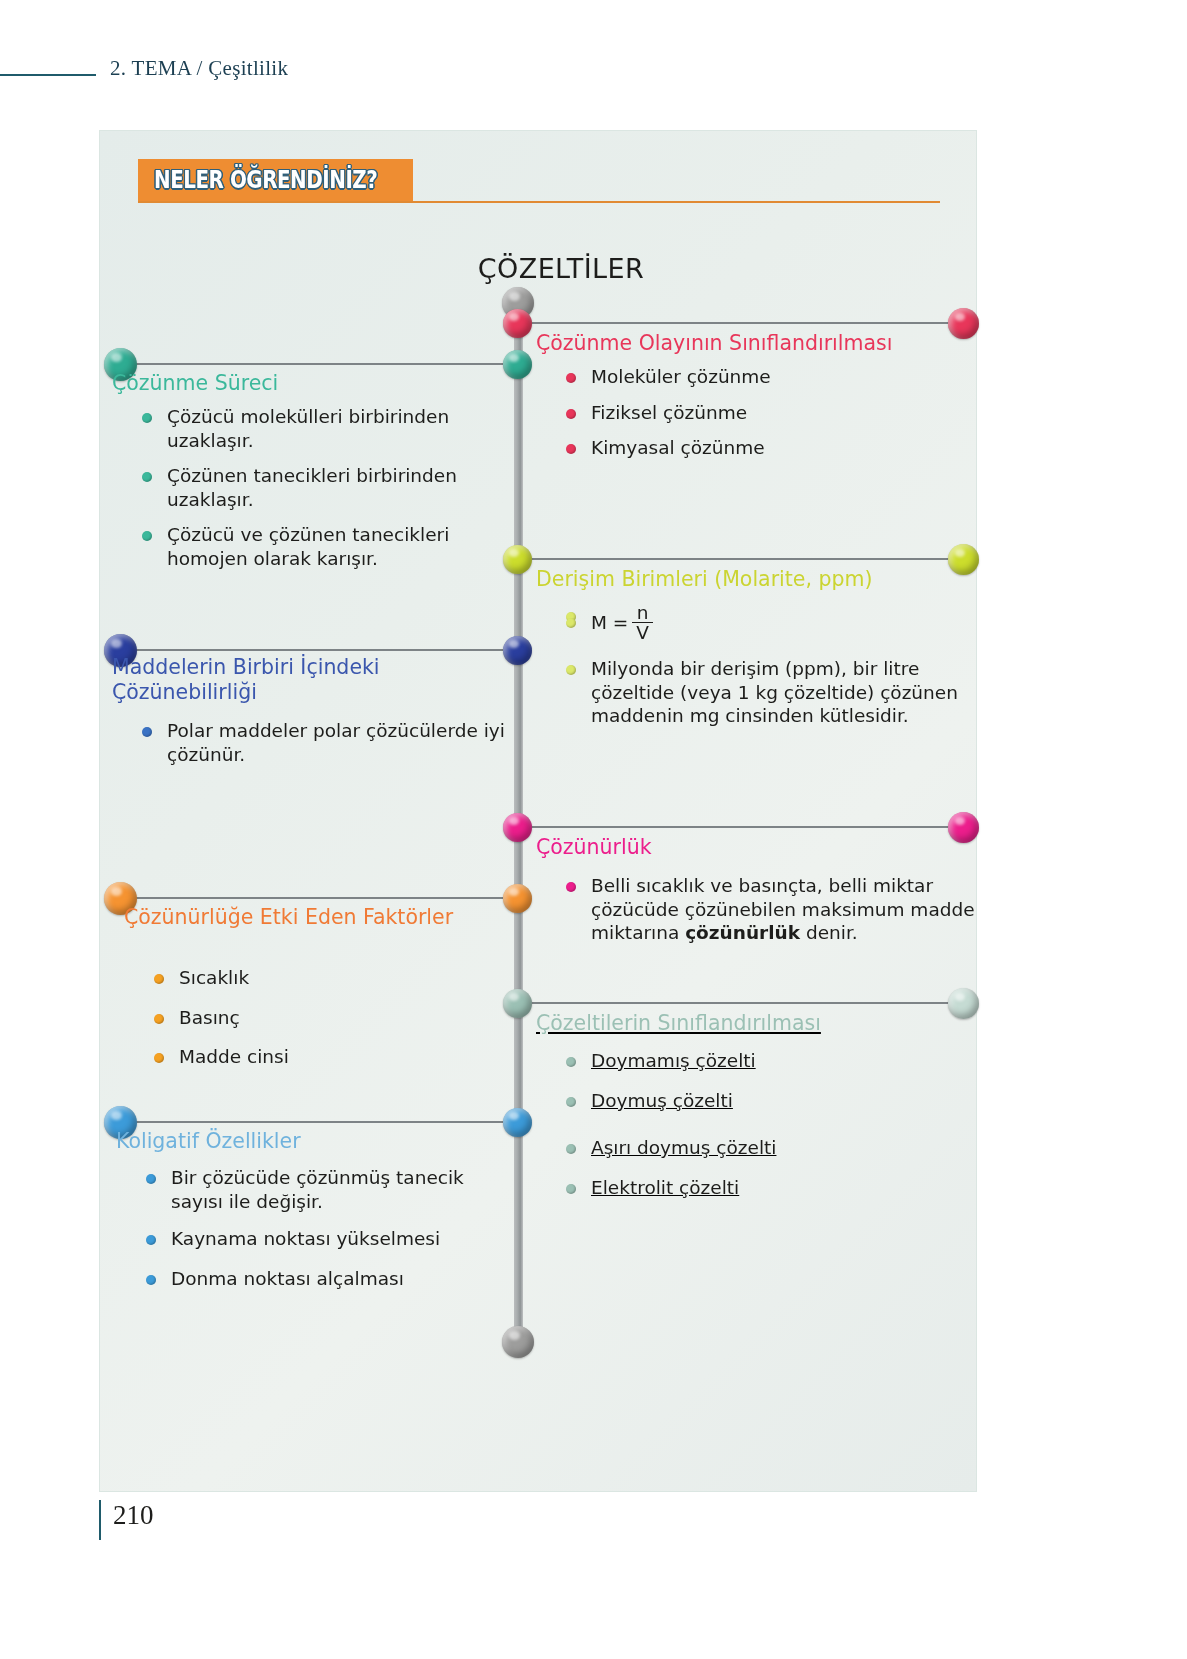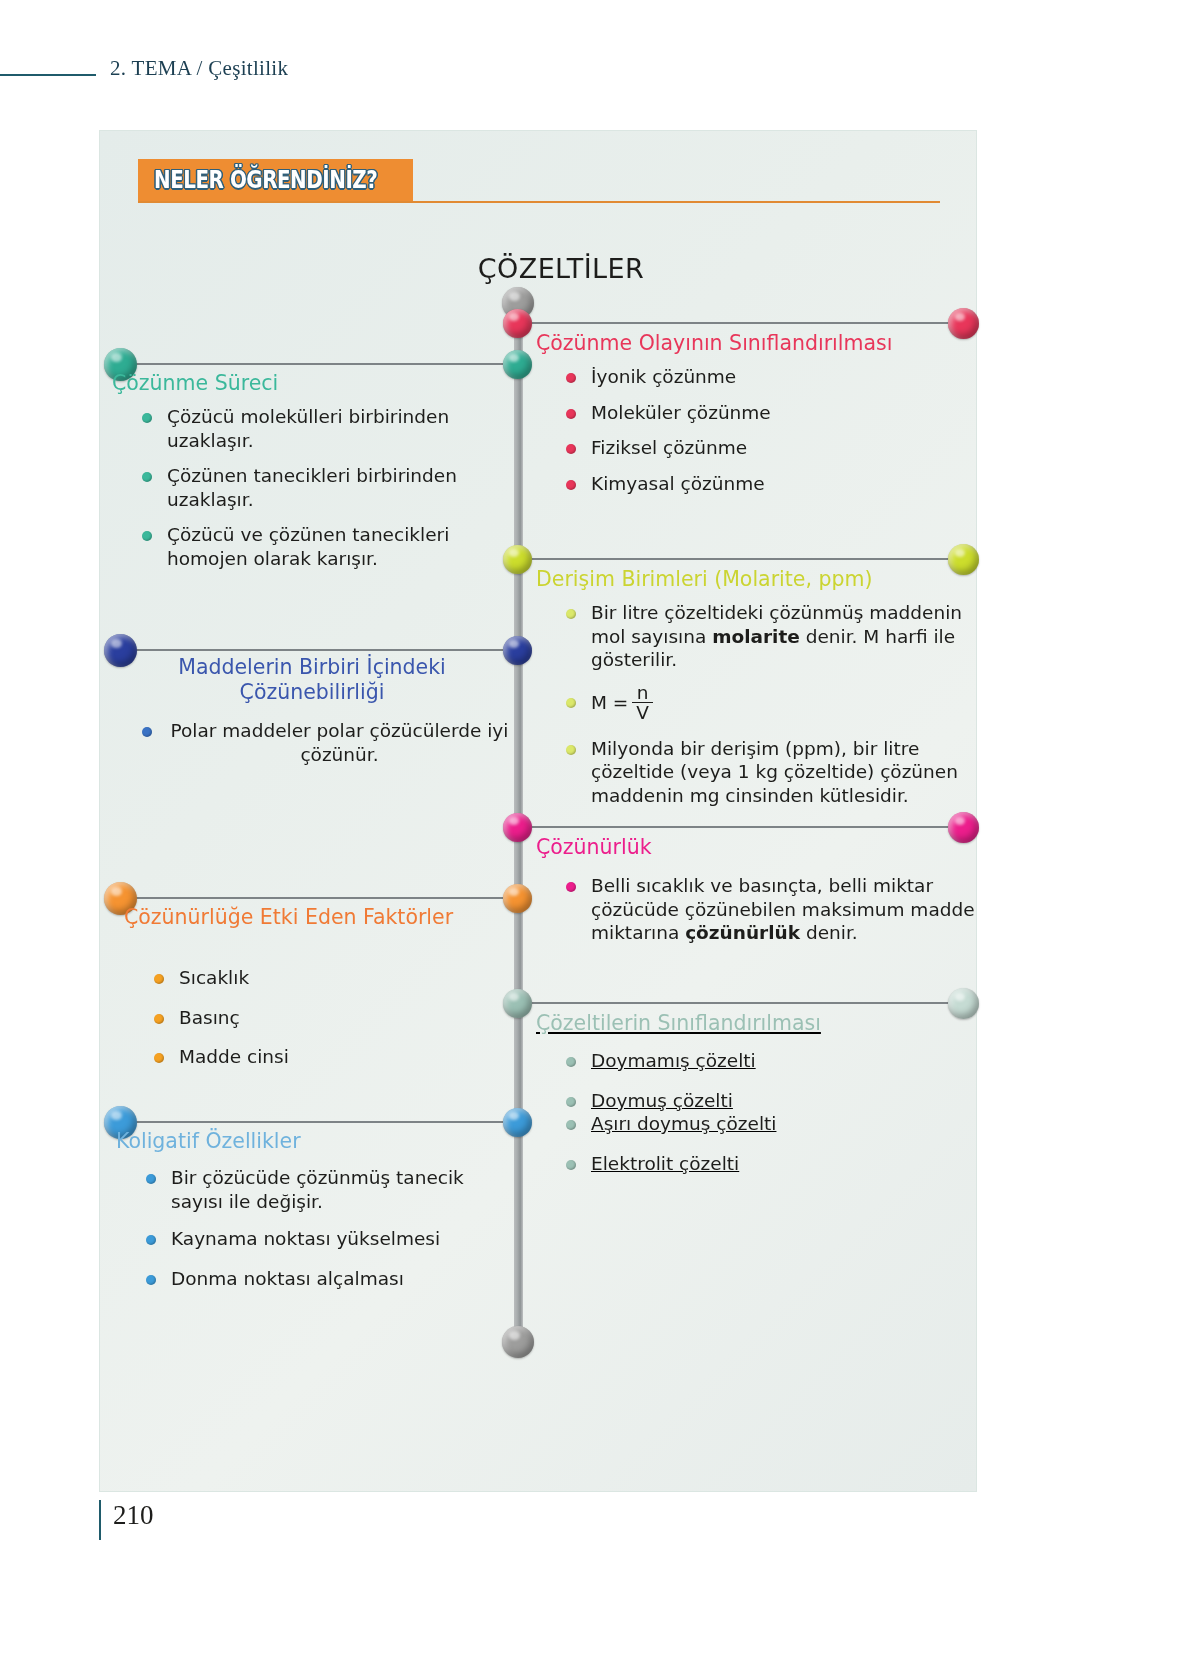--- a/index.html
+++ b/index.html
@@ -260,24 +260,20 @@
   <div class="node" style="left:848px; top:681px; width:31px; height:31px; background:#ec1e8c;"></div>
   <div class="node" style="left:4px; top:751px; width:33px; height:33px; background:#f59331;"></div>
   <div class="node" style="left:848px; top:857px; width:31px; height:31px; background:#c5dbd3;"></div>
   <div class="node" style="left:4px; top:975px; width:33px; height:33px; background:#3c9bd9;"></div>
 
   <div class="branch" style="left:436px; top:200px; width:430px;">
     <div class="branch-title" style="color:#e8365a;">Çözünme Olayının Sınıflandırılması</div>
     <ul class="bullets indent">
       <li>
         <span class="bdot" style="background:#e8365a;"></span>
-        <span>İyonik çözünme</span>
-      </li>
-      <li>
-        <span class="bdot" style="background:#e8365a;"></span>
         <span>Moleküler çözünme</span>
       </li>
       <li>
         <span class="bdot" style="background:#e8365a;"></span>
         <span>Fiziksel çözünme</span>
       </li>
       <li>
         <span class="bdot" style="background:#e8365a;"></span>
         <span>Kimyasal çözünme</span>
       </li>
@@ -300,34 +296,33 @@
         <span>Çözücü ve çözünen tanecikleri homojen olarak karışır.</span>
       </li>
     </ul>
   </div>
 
   <div class="branch" style="left:436px; top:436px; width:440px;">
     <div class="branch-title" style="color:#cbd431;">Derişim Birimleri (Molarite, ppm)</div>
     <ul class="bullets indent">
       <li>
         <span class="bdot" style="background:#dbe86a;"></span>
-        <span>Bir litre çözeltideki çözünmüş maddenin mol sayısına <b>molarite</b> denir. M harfi ile gösterilir.</span>
       </li>
       <li style="margin-bottom:14px;">
         <span class="bdot" style="background:#dbe86a; top:14px;"></span>
         <span class="mequals">M =</span><span class="frac"><span class="num">n</span><span class="den">V</span></span>
       </li>
       <li>
         <span class="bdot" style="background:#dbe86a;"></span>
         <span>Milyonda bir derişim (ppm), bir litre çözeltide (veya 1 kg çözeltide) çözünen maddenin mg cinsinden kütlesidir.</span>
       </li>
     </ul>
   </div>
 
-  <div class="branch" style="left:12px; top:524px; width:400px;text-align:center;">
+  <div class="branch" style="left:12px; top:524px; width:400px;">
     <div class="branch-title" style="color:#3a56ad;">Maddelerin Birbiri İçindeki Çözünebilirliği</div>
     <ul class="bullets indent" style="margin-top:14px;">
       <li>
         <span class="bdot" style="background:#3a72c4;"></span>
         <span>Polar maddeler polar çözücülerde iyi çözünür.</span>
       </li>
     </ul>
   </div>
 
   <div class="branch" style="left:436px; top:704px; width:440px;">
@@ -358,21 +353,21 @@
     </ul>
   </div>
 
   <div class="branch" style="left:436px; top:880px; width:440px;text-decoration:underline;">
     <div class="branch-title" style="color:#9bc0b4;">Çözeltilerin Sınıflandırılması</div>
     <ul class="bullets indent" style="margin-top:13px;">
       <li style="margin-bottom:16px;">
         <span class="bdot" style="background:#9bc0b4;"></span>
         <span>Doymamış çözelti</span>
       </li>
-      <li style="margin-bottom:0;">
+      <li style="margin-bottom:24px;">
         <span class="bdot" style="background:#9bc0b4;"></span>
         <span>Doymuş çözelti</span>
       </li>
       <li style="margin-bottom:16px;">
         <span class="bdot" style="background:#9bc0b4;"></span>
         <span>Aşırı doymuş çözelti</span>
       </li>
       <li style="margin-bottom:16px;">
         <span class="bdot" style="background:#9bc0b4;"></span>
         <span>Elektrolit çözelti</span>

